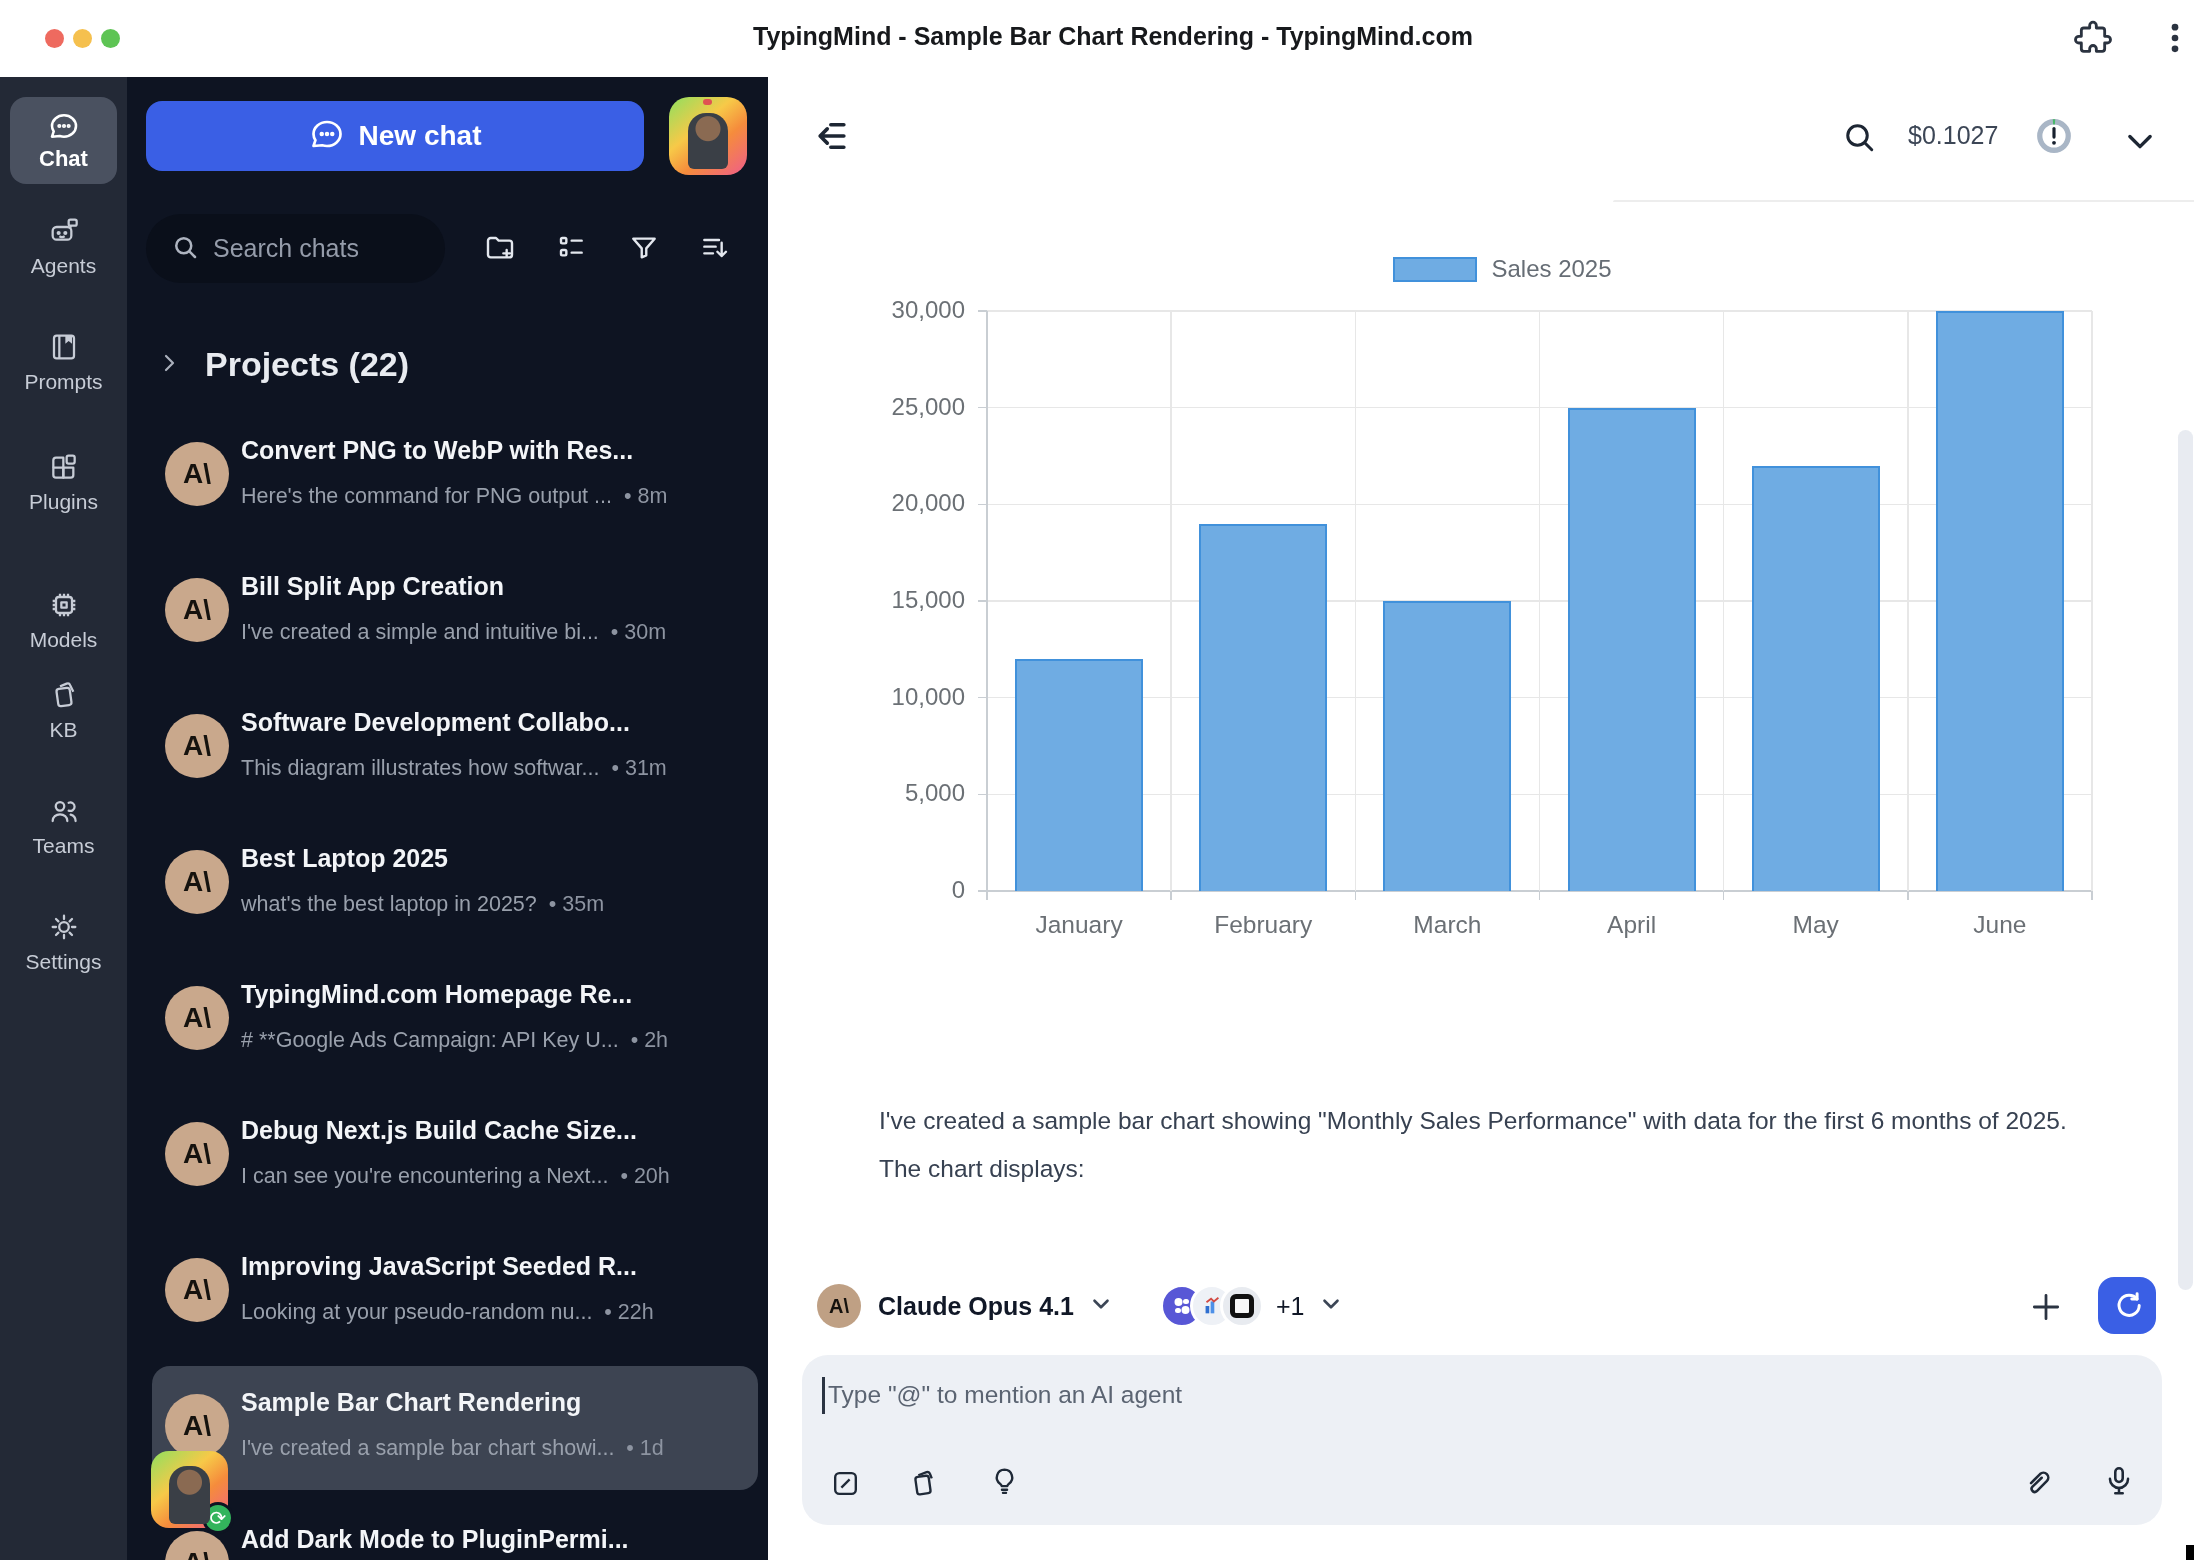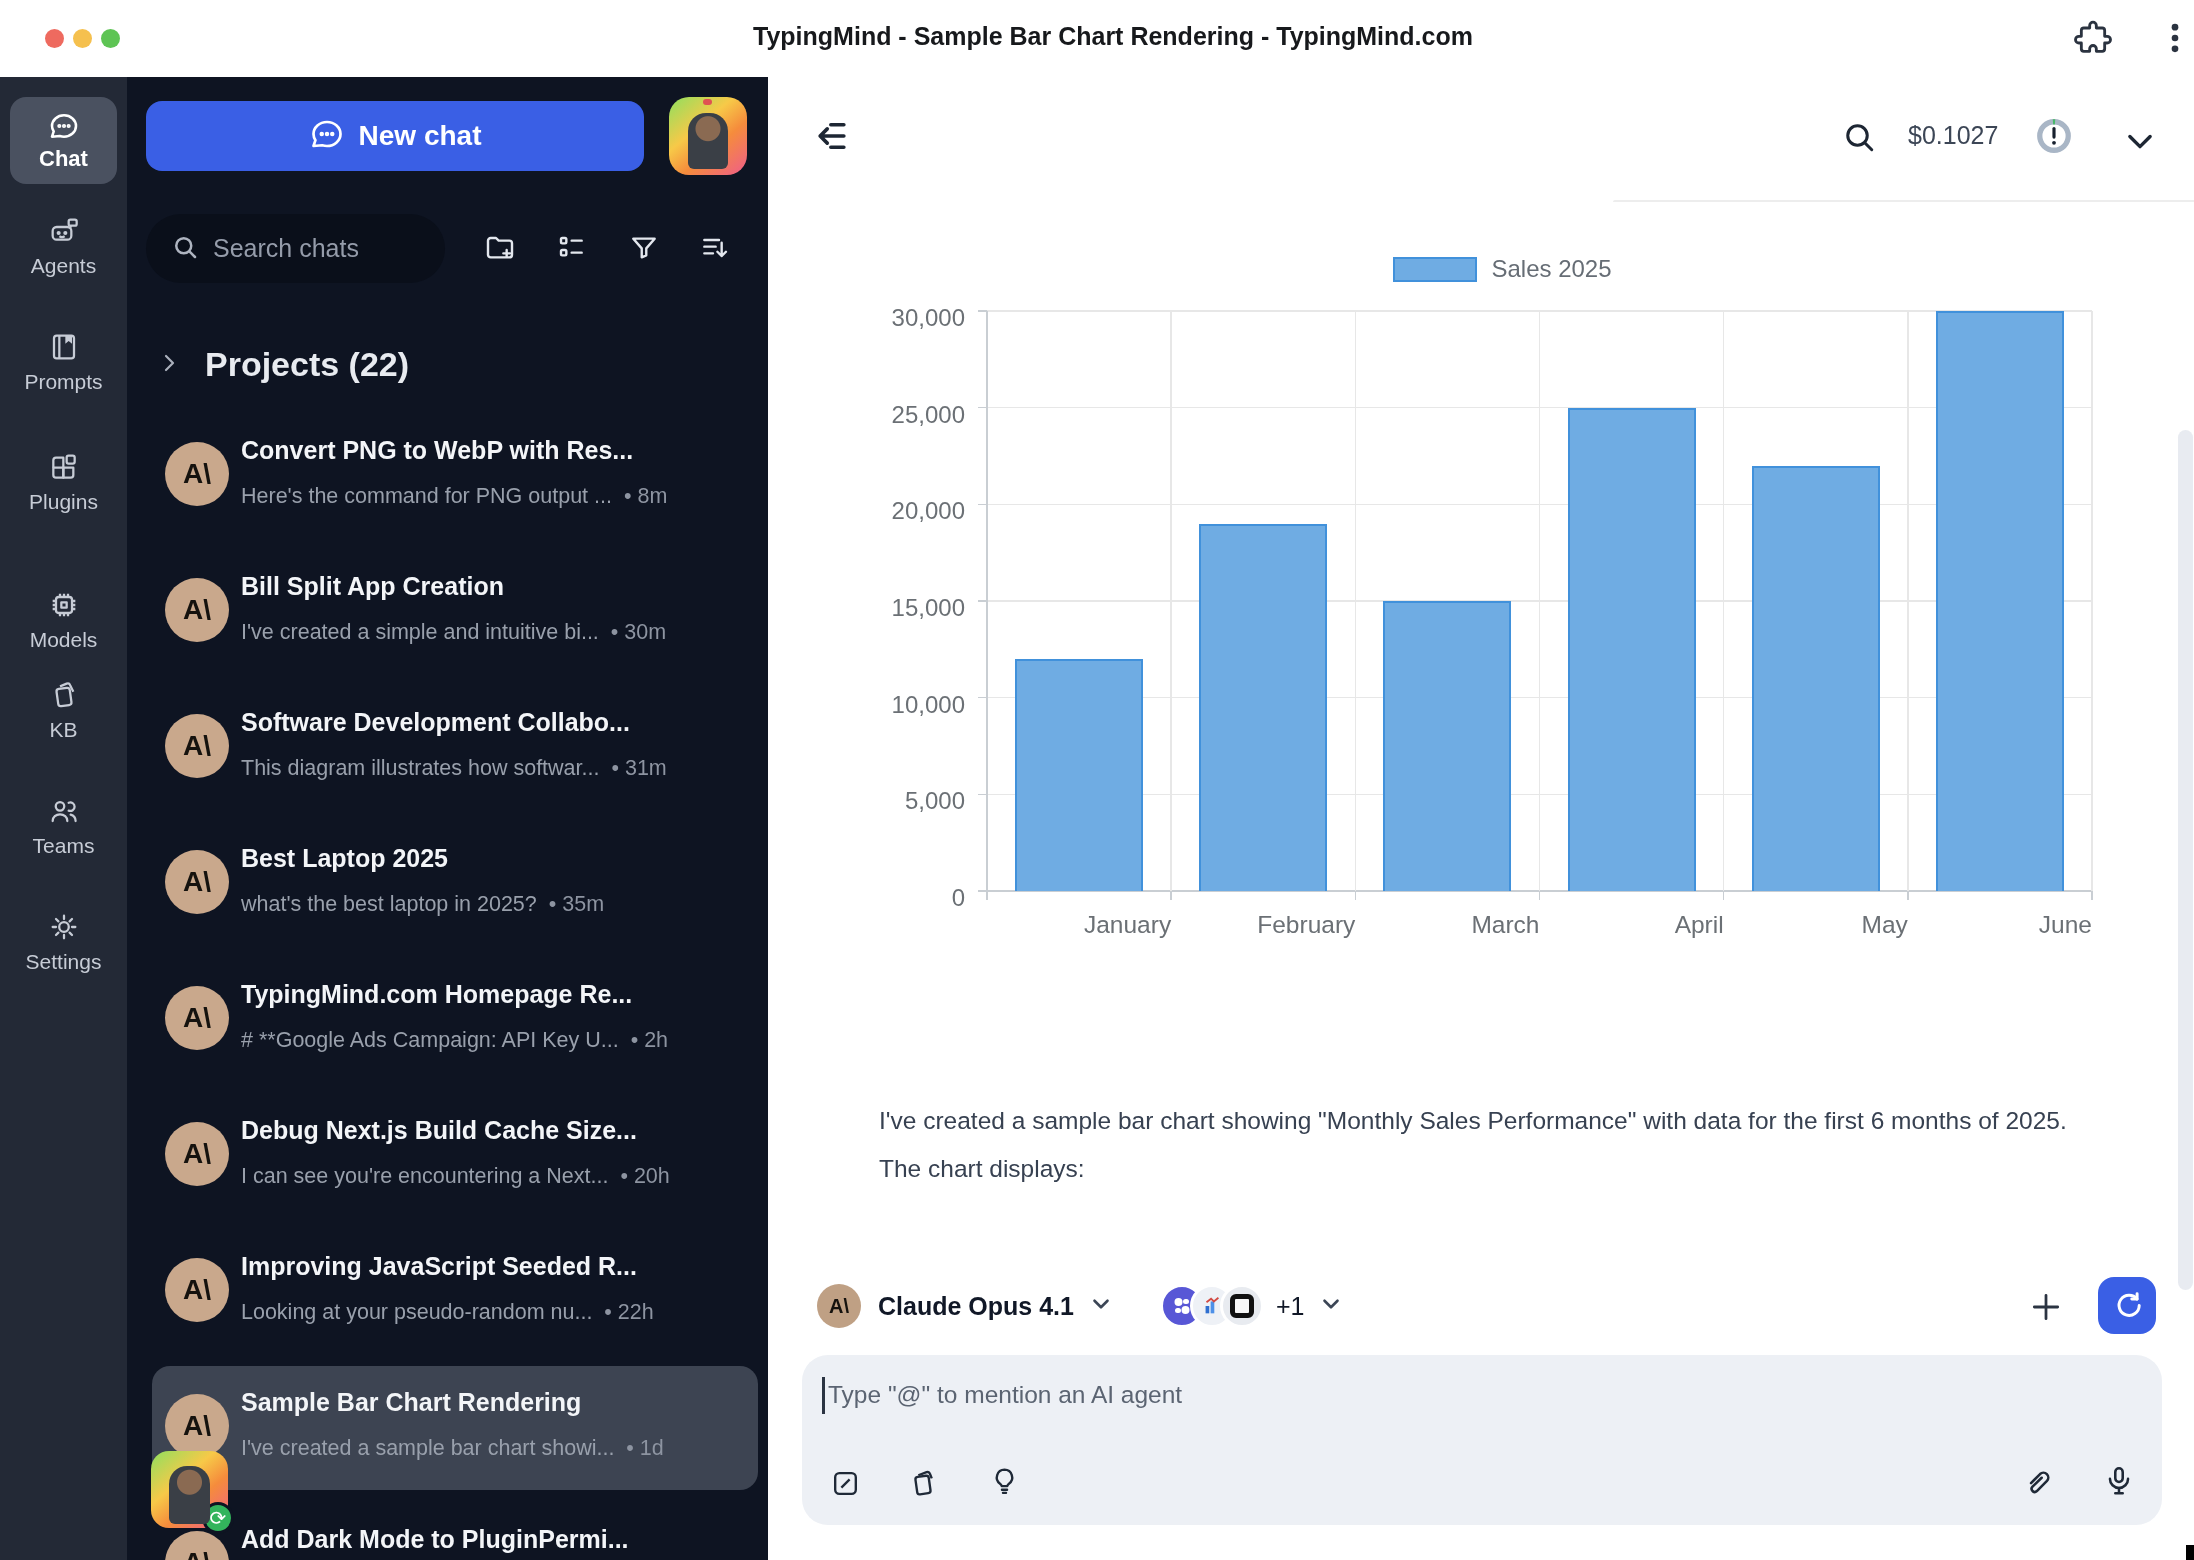--- a/index.html
+++ b/index.html
@@ -64,22 +64,22 @@
   .m-ico { position:absolute; color:#1d2633; }
   .cost { position:absolute; left:1140px; top:44px; font-size:25px; color:#3c4656; }
   .hdr-divider { position:absolute; left:845px; top:123px; width:581px; height:2px; background:#ededed; border-radius:2px 0 0 0; }
 
   
   .chart { position:absolute; left:112px; top:178px; width:1245px; height:700px; }
   .legend { position:absolute; left:0; top:0; width:1245px; display:flex; align-items:center; justify-content:center; gap:14px; }
   .legend .swatch { width:84px; height:25px; }
   .legend .lbl { font-size:24px; color:#666d75; }
   .grid-h, .grid-v, .bar, .ytick, .xtick { position:absolute; }
-  .ylab { position:absolute; text-align:right; font-size:24px; color:#6b7075;margin-top:8px; }
-  .xlab { position:absolute; text-align:right; font-size:24.5px; color:#6b7075; }
+  .ylab { position:absolute; text-align:right; font-size:24px; color:#6b7075; }
+  .xlab { position:absolute; text-align:center; font-size:24.5px; color:#6b7075; }
 
   .msg { position:absolute; left:111px; top:1020px; width:1225px; font-size:24.5px; line-height:48px; color:#374151; }
 
   
   .model-row { position:absolute; left:49px; top:1200px; height:58px; display:flex; align-items:center; }
   .mr-avatar { width:44px; height:44px; border-radius:50%; background:#bfa084; display:flex; align-items:center; justify-content:center;
                font-weight:700; font-size:20px; color:#15120e; }
   .mr-name { margin-left:17px; font-size:25px; font-weight:600; color:#111827; }
   .mr-chev { margin-left:14px; color:#3c4656; }
   .badges { margin-left:46px; display:flex; align-items:center; }

